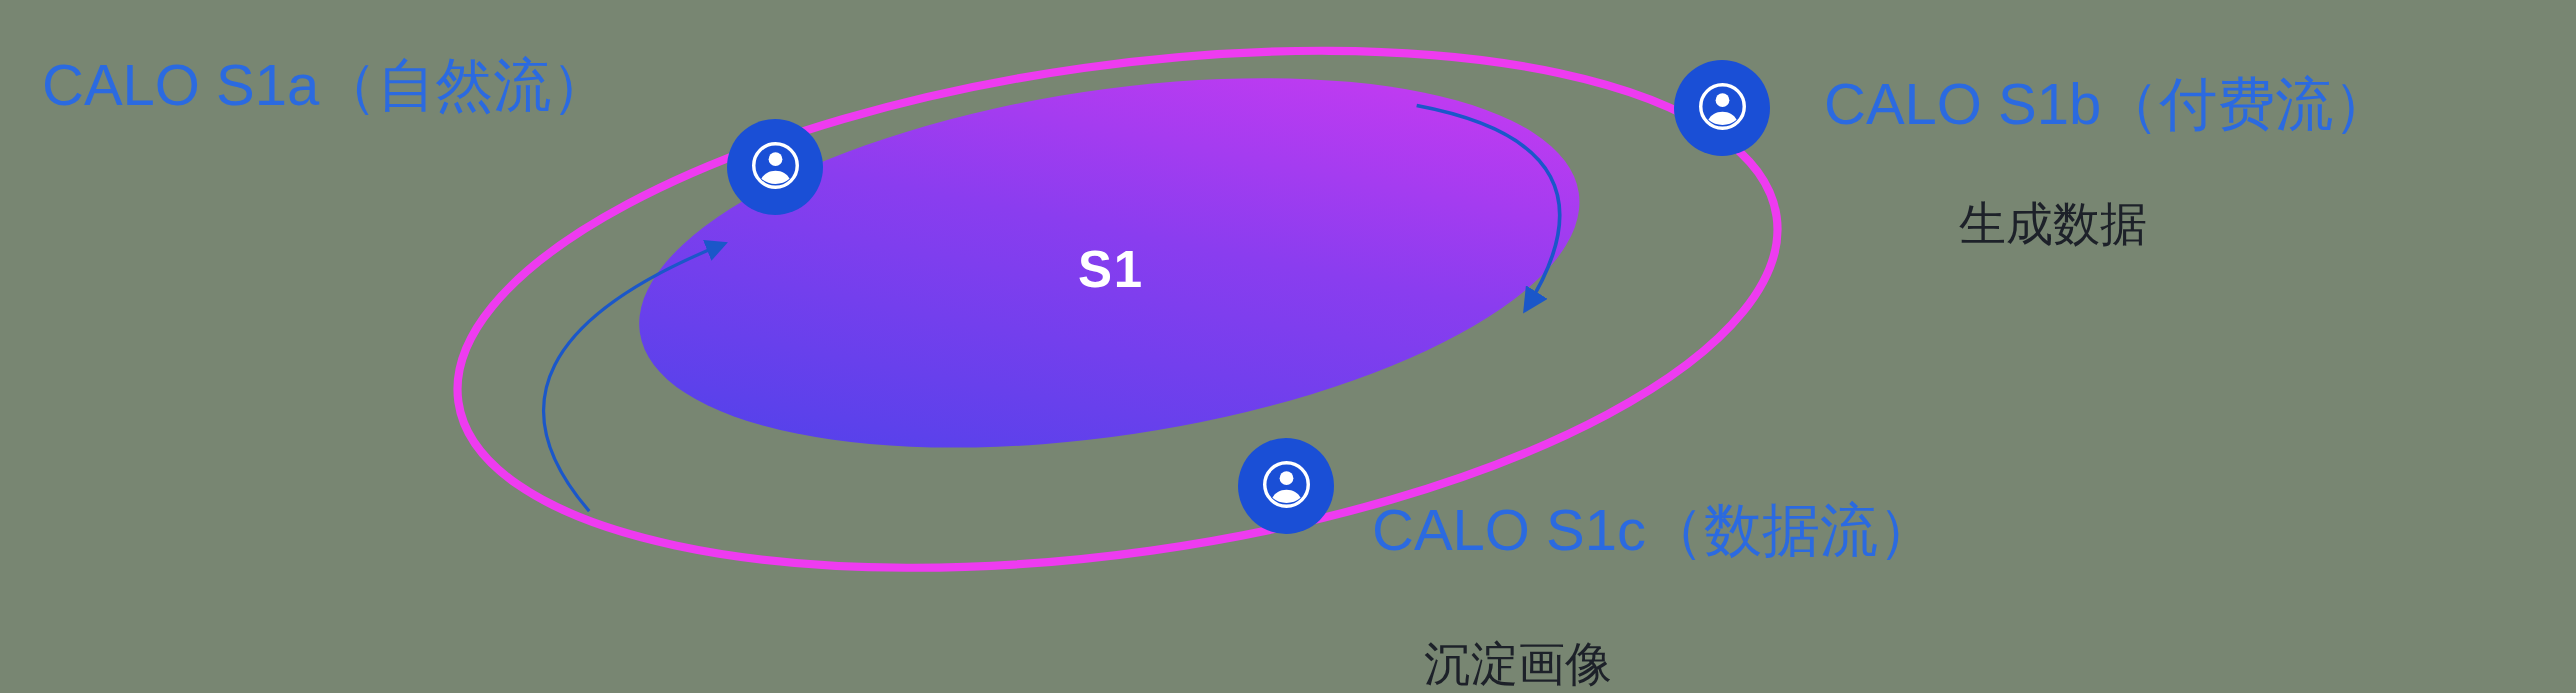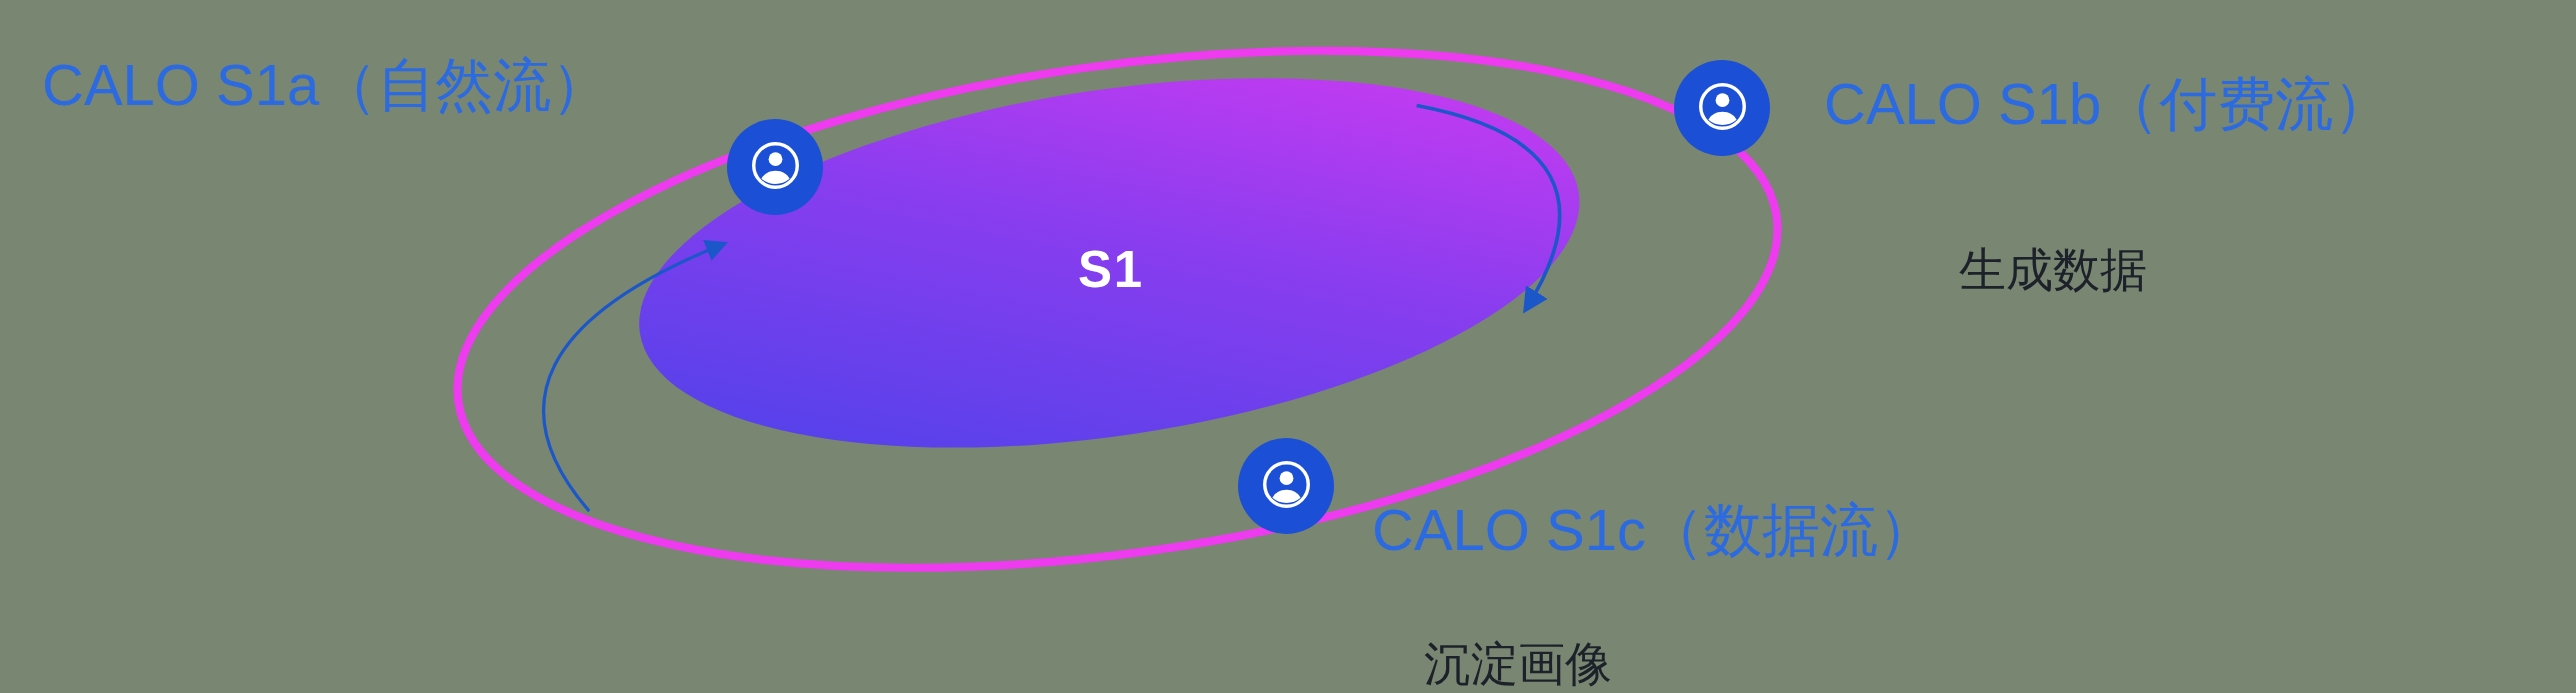--- a/index.html
+++ b/index.html
@@ -63,21 +63,21 @@
   .node-subtitle {
     position: absolute;
     font-size: 47px;
     font-weight: 500;
     color: #1d2129;
     white-space: nowrap;
   }
   #label-s1a-title { left: 42px;   top: 47px; text-align: center;  }
   #label-s1a-sub   { left: 444px;  top: 160px; }
   #label-s1b-title { left: 1824px; top: 66px;  }
-  #label-s1b-sub   { left: 1959px; top: 193px; margin-top: 46px; }
+  #label-s1b-sub   { left: 1959px; top: 193px; }
   #label-s1c-title { left: 1372px; top: 492px; }
   #label-s1c-sub   { left: 1424px; top: 595px; margin-top: 38px; }
   #icon-s1a { left: 727px;  top: 119px; }
   #icon-s1b { left: 1674px; top: 60px;  }
   #icon-s1c { left: 1238px; top: 438px; }
 </style>
 </head>
 <body>
 
 <div class="canvas">

